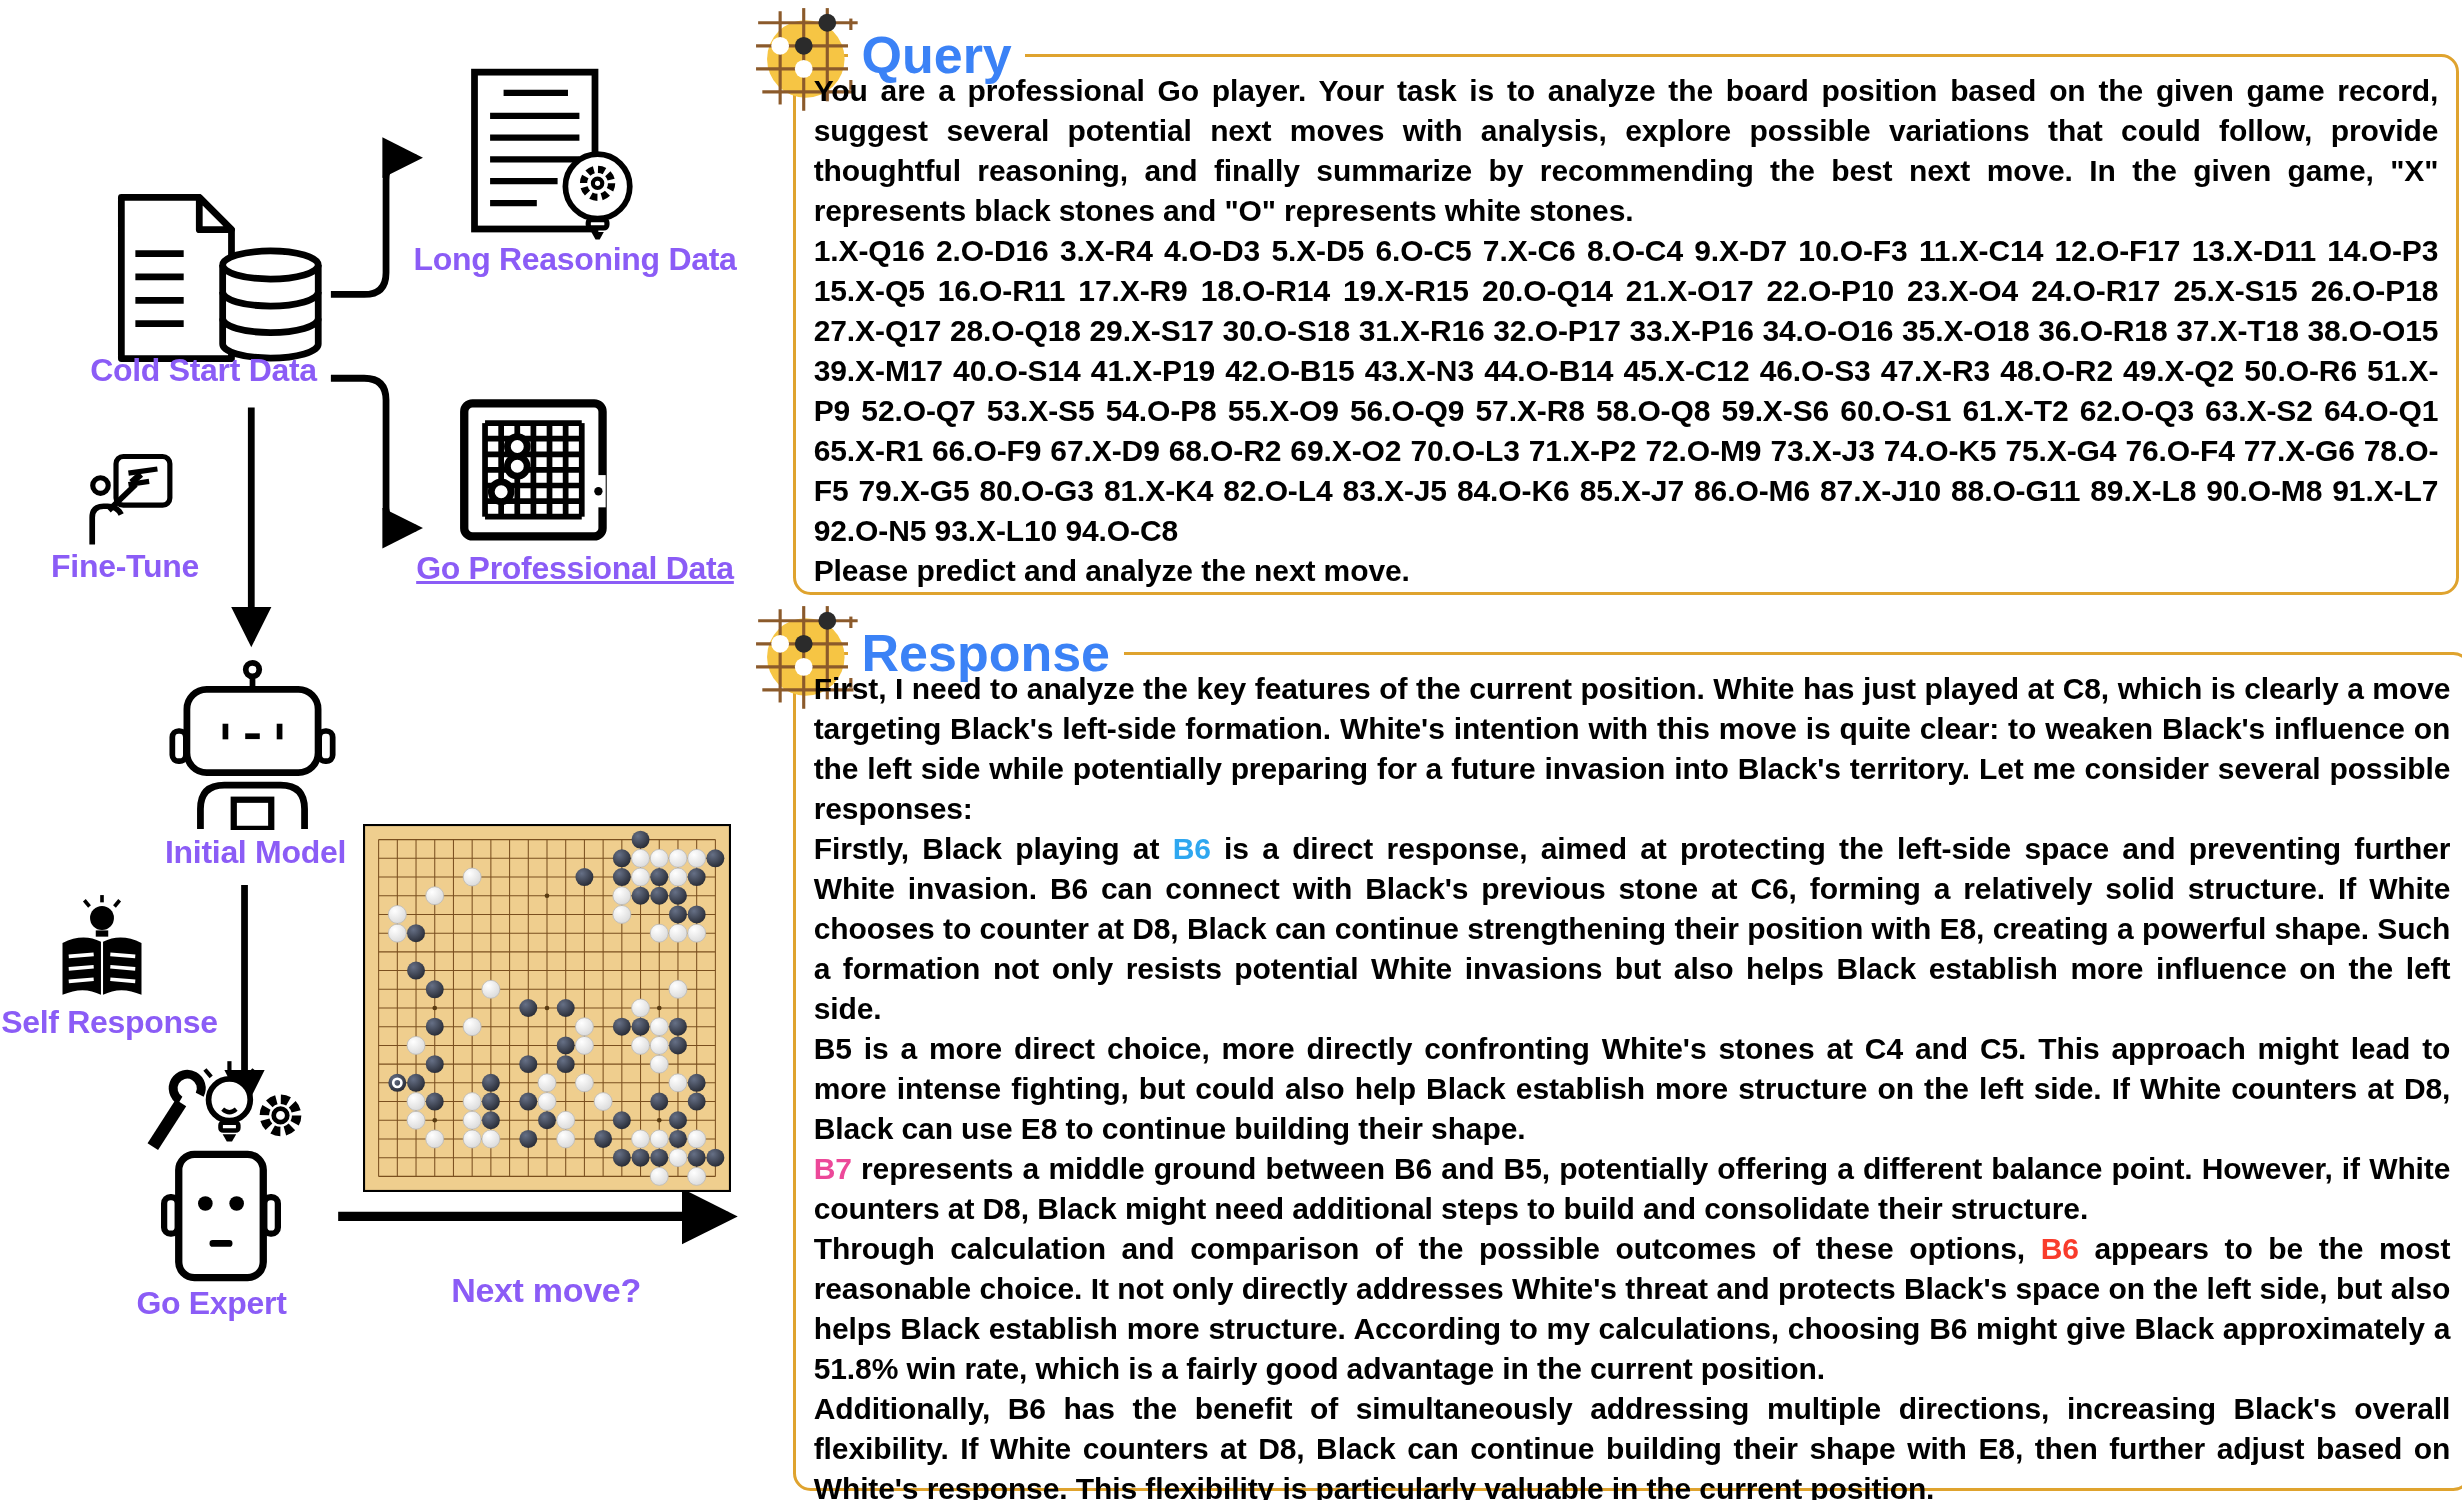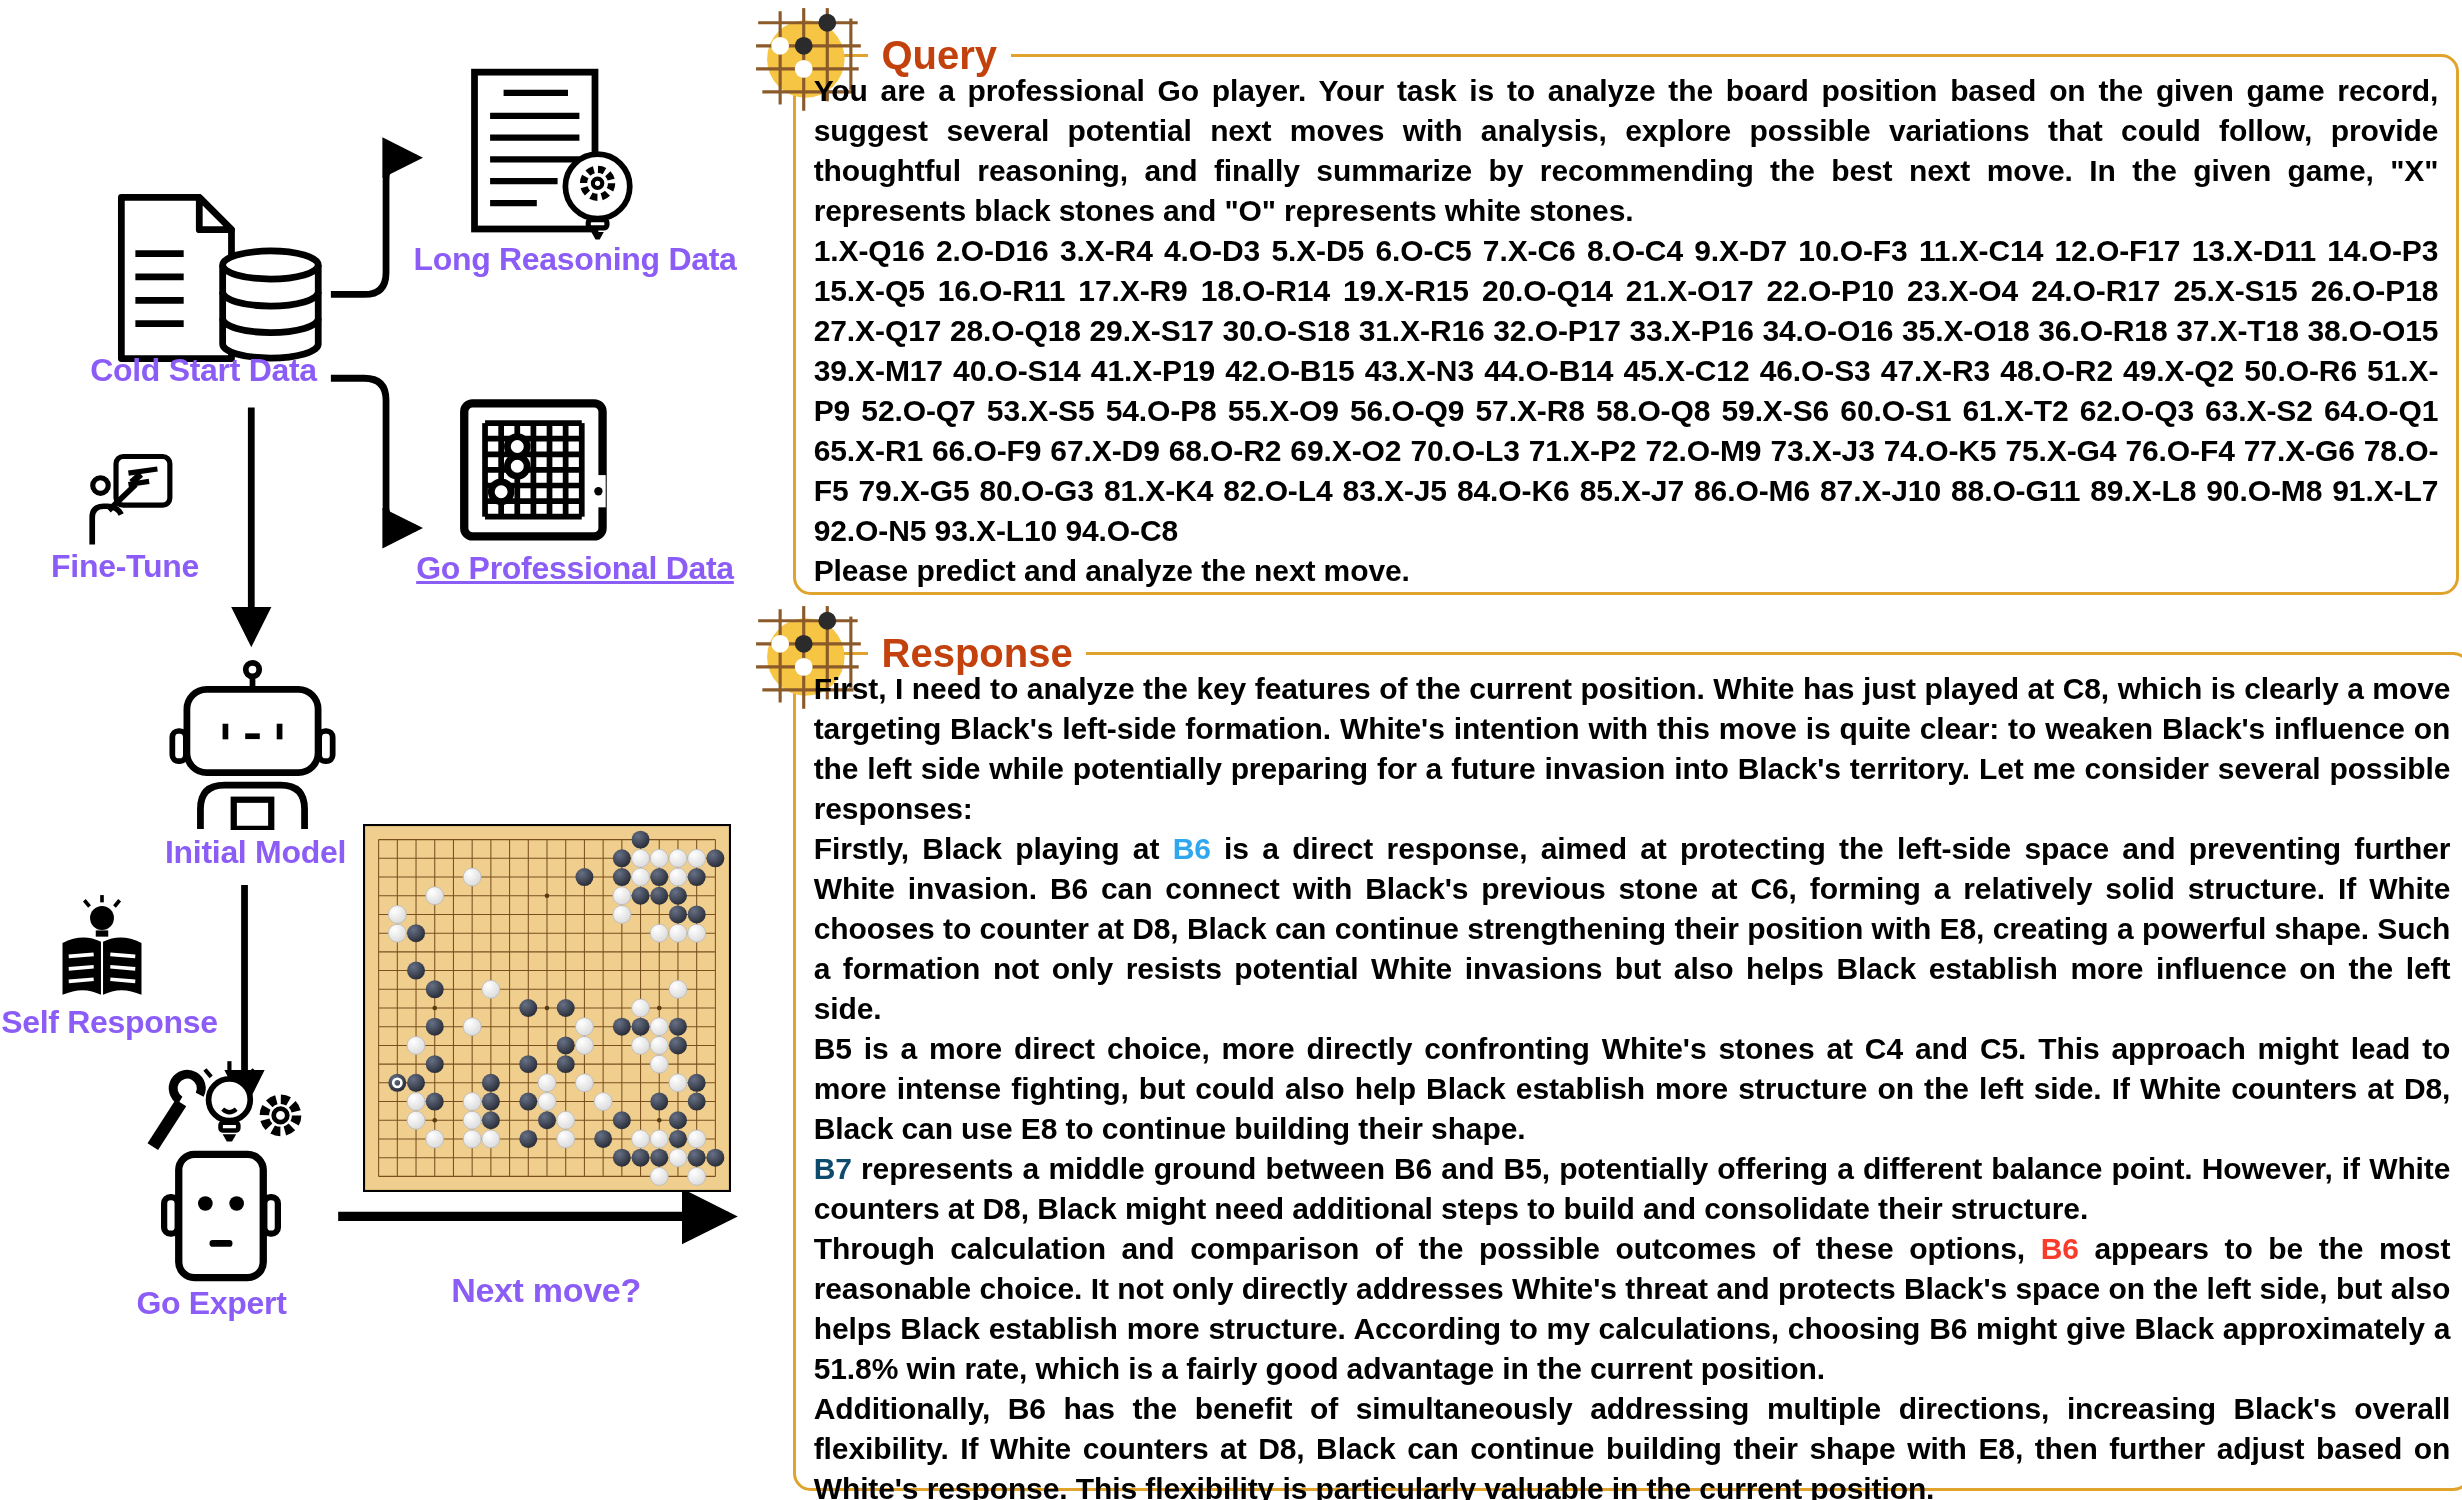--- a/index.html
+++ b/index.html
@@ -2,22 +2,22 @@
 <html style="font-size:8.3px"><head>
 <meta charset="utf-8">
 <style>
   html,body{margin:0;padding:0;background:#fff;}
   .page{position:relative;width:2462px;height:1501px;background:#fff;overflow:hidden;
         font-family:"Liberation Sans","DejaVu Sans",sans-serif;font-weight:700;color:#000;}
   .lbl{position:absolute;font-size:31px;font-weight:700;text-align:center;letter-spacing:-0.3px;color:#8b5cf6;}
   .icon{position:absolute;}
   .icon svg{width:100%;height:100%;display:block;}
   .panel{position:absolute;border:3.6px solid #DFA32E;border-radius:17.7px;background:#fff;}
-  .legend{position:absolute;top:-27px;left:72px;background:#fff;padding:0 13.5px;
-          font-size:40px;font-weight:700;color:#c2410c;line-height:50px;}
+  .legend{position:absolute;top:-27px;left:52px;background:#fff;padding:0 13.5px;
+          font-size:52px;font-weight:700;color:#3b82f6;line-height:50px;}
   .plogo{position:absolute;left:-41px;top:-51px;width:110px;height:110px;}
   .plogo svg{width:100%;height:100%;display:block;}
   .ptext{position:absolute;left:17.7px;right:17.7px;top:13.5px;font-size:30px;line-height:40px;
          text-align:justify;letter-spacing:-0.1px;}
   .ptext p{margin:0;}
   .goboard{position:absolute;left:363px;top:824px;width:368px;height:368px;}
   .goboard svg{width:100%;height:100%;display:block;}
   .flow{position:absolute;left:0;top:0;width:796px;height:1501px;}
   .next-move{font-size:34px;}
   .biglbl{font-size:32px;}
@@ -397,20 +397,20 @@
         <circle cx="48" cy="76" r="17" fill="#ffffff"></circle>
         <circle cx="93" cy="76" r="17" fill="#2b2b2b"></circle>
         <circle cx="93" cy="120" r="17" fill="#ffffff"></circle>
       </svg>
     </div>
     <div class="legend">Response</div>
     <div class="ptext">
       <p><span>First, I need to analyze the key features of the current position. White has just played at C8, which is clearly a move targeting Black's left-side formation. White's intention with this move is quite clear: to weaken Black's influence on the left side while potentially preparing for a future invasion into Black's territory. Let me consider several possible responses:</span></p>
       <p><span>Firstly, Black playing at </span><span style="color: rgb(46, 167, 240);">B6</span><span> is a direct response, aimed at protecting the left-side space and preventing further White invasion. B6 can connect with Black's previous stone at C6, forming a relatively solid structure. If White chooses to counter at D8, Black can continue strengthening their position with E8, creating a powerful shape. Such a formation not only resists potential White invasions but also helps Black establish more influence on the left side.</span></p>
       <p><span>B5 is a more direct choice, more directly confronting White's stones at C4 and C5. This approach might lead to more intense fighting, but could also help Black establish more structure on the left side. If White counters at D8, Black can use E8 to continue building their shape.</span></p>
-      <p><span style="color: #0c4a6e;">B7</span><span> represents a middle ground between B6 and B5, potentially offering a different balance point. However, if White counters at D8, Black might need additional steps to build and consolidate their structure.</span></p>
+      <p><span style="color: #ec4899;">B7</span><span> represents a middle ground between B6 and B5, potentially offering a different balance point. However, if White counters at D8, Black might need additional steps to build and consolidate their structure.</span></p>
       <p><span>Through calculation and comparison of the possible outcomes of these options, </span><span style="color: rgb(249, 59, 43);">B6</span><span> appears to be the most reasonable choice. It not only directly addresses White's threat and protects Black's space on the left side, but also helps Black establish more structure. According to my calculations, choosing B6 might give Black approximately a 51.8% win rate, which is a fairly good advantage in the current position.</span></p>
       <p><span>Additionally, B6 has the benefit of simultaneously addressing multiple directions, increasing Black's overall flexibility. If White counters at D8, Black can continue building their shape with E8, then further adjust based on White's response. This flexibility is particularly valuable in the current position.</span></p>
     </div>
   </section>
 
 </div>
 
 
 </body></html>

